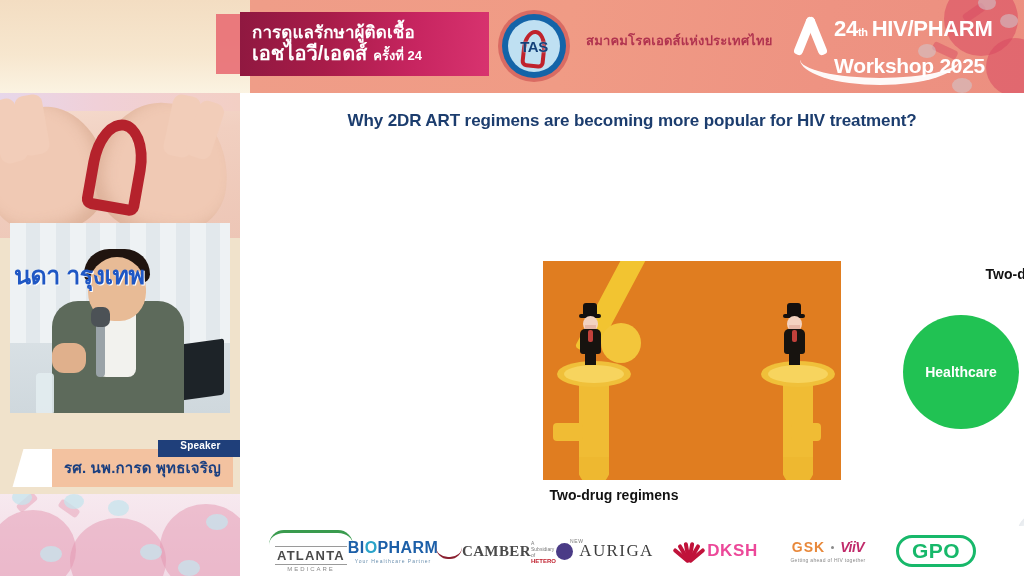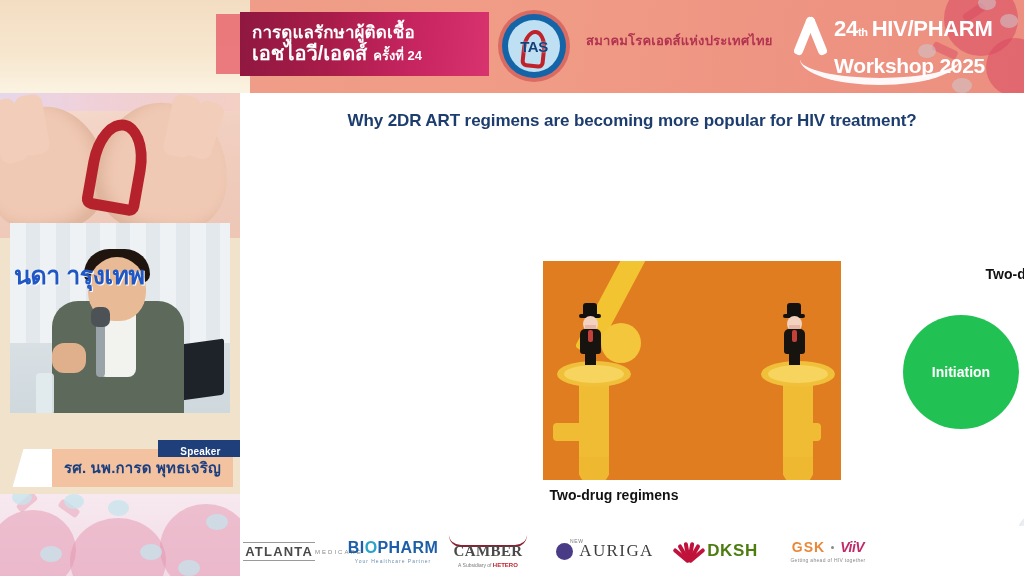--- a/index.html
+++ b/index.html
@@ -93,21 +93,21 @@
   .vf-text2{position:absolute;left:4px;top:32px;font-size:25px;font-weight:bold;color:#1f57c4;
     letter-spacing:-.5px;white-space:nowrap;text-shadow:1px 1px 0 #fff;}
 
   .speaker-wrap{position:absolute;left:18px;top:352px;width:215px;height:46px;}
   .speaker-skew{position:absolute;left:0;top:4px;width:48px;height:38px;background:#fff;
     transform:skewX(-16deg);}
   .speaker-name-box{position:absolute;left:34px;top:4px;width:181px;height:38px;background:#f3c2a0;
     display:flex;align-items:center;justify-content:center;}
   .speaker-name{font-size:15px;font-weight:bold;color:#1a3f80;letter-spacing:.2px;}
   .speaker-badge{position:absolute;left:140px;top:-5px;width:85px;height:17px;background:#1f3f7a;
-    display:flex;align-items:flex-end;justify-content:center;}
+    display:flex;align-items:flex-start;justify-content:center;}
   .speaker-badge span{color:#fff;font-size:10px;font-weight:bold;letter-spacing:.2px;}
 
   .talk-title{position:absolute;left:12px;top:408px;width:216px;text-align:center;
     font-size:11px;font-weight:bold;color:#d0357a;line-height:1.55;}
 
   
   .slide{position:absolute;left:240px;top:93px;width:640px;height:433px;background:#fff;}
   .slide-title{position:absolute;left:0;top:18px;width:784px;text-align:center;
     font-size:17px;font-weight:bold;color:#1c3d6e;letter-spacing:-.1px;}
 
@@ -150,45 +150,45 @@
   .dr-finger{position:absolute;left:14px;top:100px;width:15px;height:32px;background:#e3aa84;border-radius:7px;}
 
   .bullets{position:absolute;left:258px;top:440px;width:470px;}
   .bullet{display:flex;align-items:flex-start;gap:9px;margin-bottom:4px;}
   .bullet .bp{width:6px;height:6px;background:#5a7fa8;margin-top:6px;flex:none;}
   .bullet .btxt{font-size:13px;color:#1b1b1b;line-height:1.25;}
 
   
   .footer{position:absolute;left:240px;top:526px;width:784px;height:50px;background:#fff;}
   .logo{position:absolute;top:0;height:50px;display:flex;align-items:center;justify-content:center;}
-  .atlanta{left:8px;width:110px;}
+  .atlanta{left:16px;width:110px;flex-direction:column;}
   .atl-arc{width:84px;height:12px;border-top:3px solid #3a9b4e;border-radius:42px 42px 0 0;}
   .atl-name{font-size:13px;font-weight:bold;color:#4a4a4a;letter-spacing:1.2px;
     border-top:1px solid #9a9a9a;border-bottom:1px solid #9a9a9a;padding:1px 2px;margin-top:1px;}
   .atl-sub{font-size:6px;color:#8a8a8a;letter-spacing:2px;margin-top:1px;}
   .biopharm{left:88px;width:130px;flex-direction:column;}
   .bio-name{font-size:16px;font-weight:bold;color:#1c5fa8;letter-spacing:.4px;}
   .bio-name em{font-style:normal;color:#2aa3c9;}
   .bio-sub{font-size:5px;color:#6a8fae;letter-spacing:1px;margin-top:1px;}
-  .camber{left:188px;width:120px;flex-direction:column;}
+  .camber{left:196px;width:120px;}
   .cam-arc{width:78px;height:10px;border-bottom:2px solid #8a2030;border-radius:0 0 40px 40px;
     margin-bottom:-4px;}
   .cam-name{font-size:15px;font-weight:bold;color:#4a4a4a;letter-spacing:.4px;
     font-family:"Liberation Serif",serif;}
   .cam-sub{font-size:5px;color:#7a7a7a;margin-top:2px;}
   .cam-sub b{color:#c0212f;font-size:6px;}
   .auriga{left:300px;width:130px;}
   .aur-dot{width:17px;height:17px;border-radius:50%;background:#4a3b86;margin-right:6px;flex:none;}
   .aur-name{font-size:17px;color:#3d3d3d;letter-spacing:1.4px;font-family:"Liberation Serif",serif;}
   .aur-tiny{position:absolute;left:30px;top:12px;font-size:5px;color:#7a7a7a;letter-spacing:.6px;}
   .dksh{left:418px;width:120px;}
   .dk-fan{width:22px;height:22px;margin-right:7px;position:relative;flex:none;}
   .dk-fan i{position:absolute;left:9px;bottom:0;width:4px;height:20px;background:#c0123a;
     transform-origin:bottom center;border-radius:2px;}
-  .dk-name{font-size:17px;font-weight:bold;color:#4d7c0f;letter-spacing:.6px;text-align:right;}
+  .dk-name{font-size:17px;font-weight:bold;color:#ec4899;letter-spacing:.6px;text-align:right;}
   .gsk{left:528px;width:120px;flex-direction:column;}
   .gsk-row{display:flex;align-items:center;gap:6px;}
   .gsk-name{font-size:14px;font-weight:bold;color:#e8883a;letter-spacing:1px;}
   .gsk-dot{width:3px;height:3px;border-radius:50%;background:#8a8a8a;}
   .viiv{font-size:14px;font-weight:bold;color:#c02a6a;font-style:italic;letter-spacing:-.5px;}
   .gsk-sub{font-size:5px;color:#8a8a8a;margin-top:2px;letter-spacing:.3px;}
   .gpo{left:636px;width:120px;}
   .gpo-pill{border:3px solid #17b86a;border-radius:22px;padding:1px 13px;}
   .gpo-txt{font-size:21px;font-weight:bold;color:#17b86a;letter-spacing:.4px;}
 
@@ -353,21 +353,21 @@
         <div class="fig-body"></div>
           <div class="fig-tie"></div>
           <div class="fig-legs"></div>
       </div>
     </div>
 
     <div class="lbl-2drug">Two-drug regimens</div>
 
     <div class="two-drug-head">Two-drug regimens</div>
     <div class="ell ell-green">
-      <span>Initiation</span>
+      <span>Healthcare</span>
     </div>
 
     <div class="doctor">
       <div class="dr-coat"></div>
       <div class="dr-arm"></div>
       <div class="dr-finger"></div>
 
     </div>
 
     <div class="bullets">
@@ -430,15 +430,20 @@
 
     <div class="logo gsk">
       <div class="gsk-row">
         <span class="gsk-name">GSK</span>
         <span class="gsk-dot"></span>
         <span class="viiv">ViiV</span>
       </div>
       <div class="gsk-sub">Getting ahead of HIV together</div>
     </div>
 
+    <div class="logo gpo">
+      <div class="gpo-pill">
+        <span class="gpo-txt">GPO</span>
+      </div>
+    </div>
   </div>
 
 </div>
 
 </body></html>

